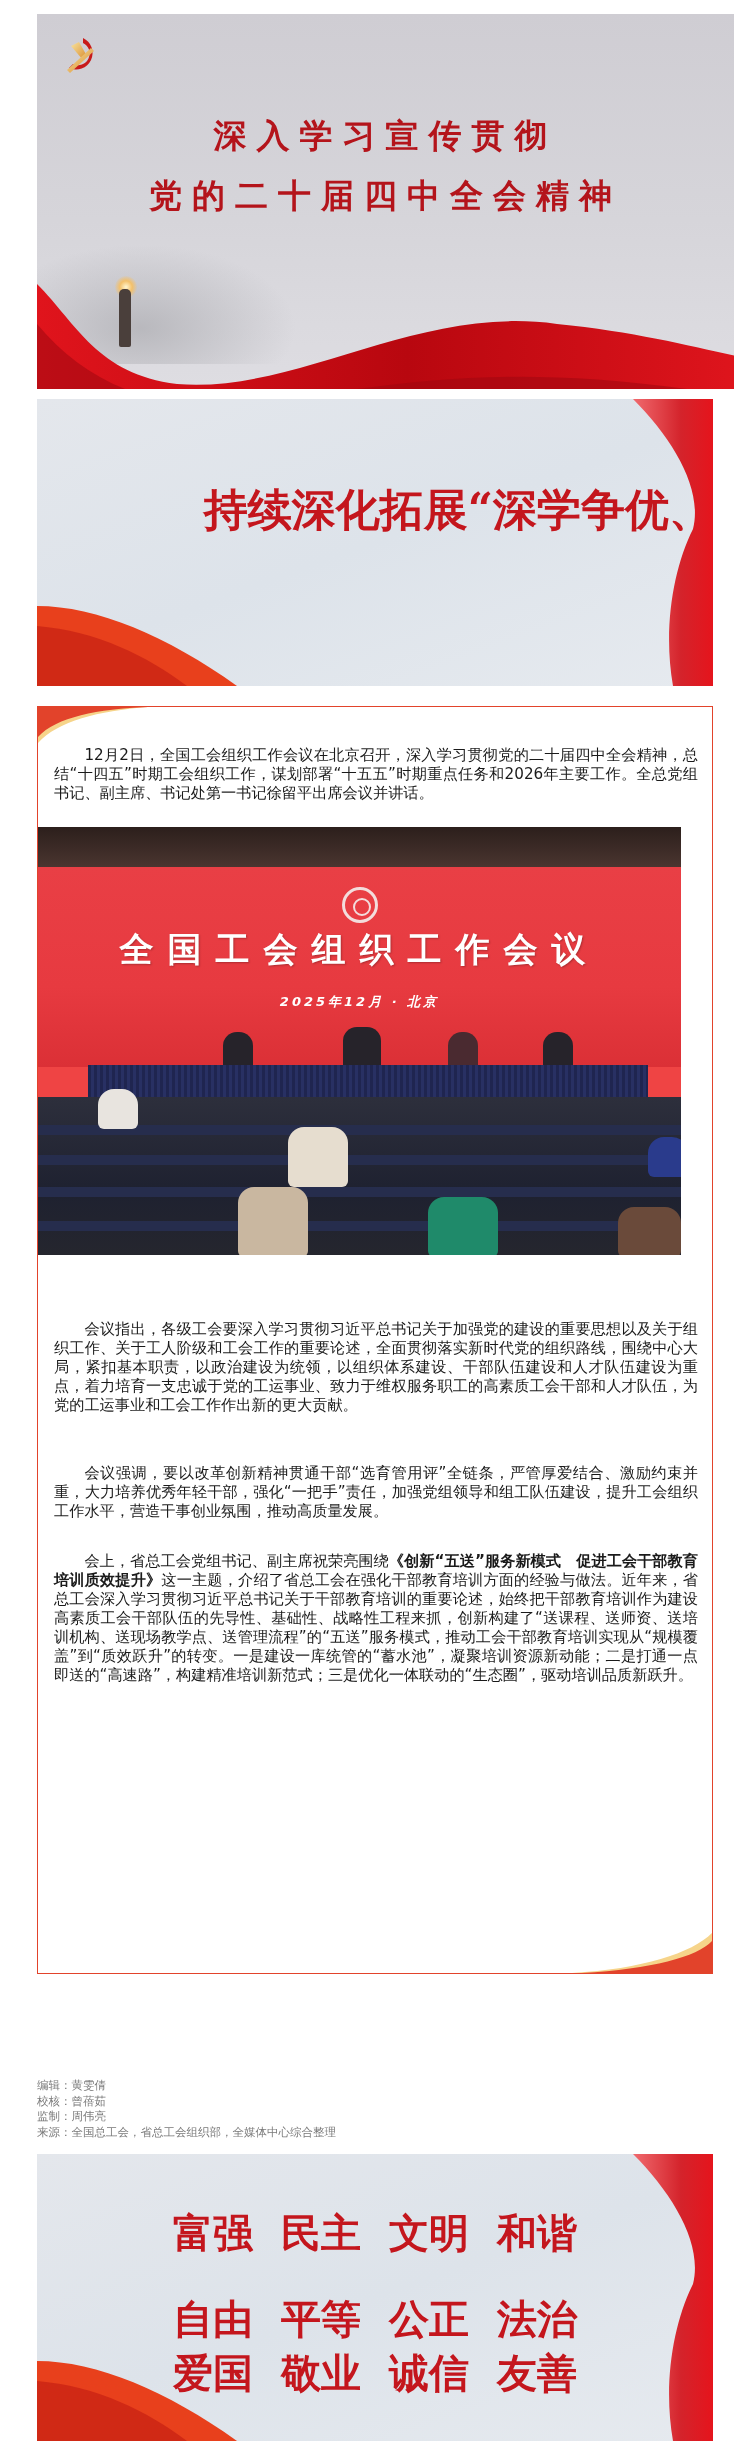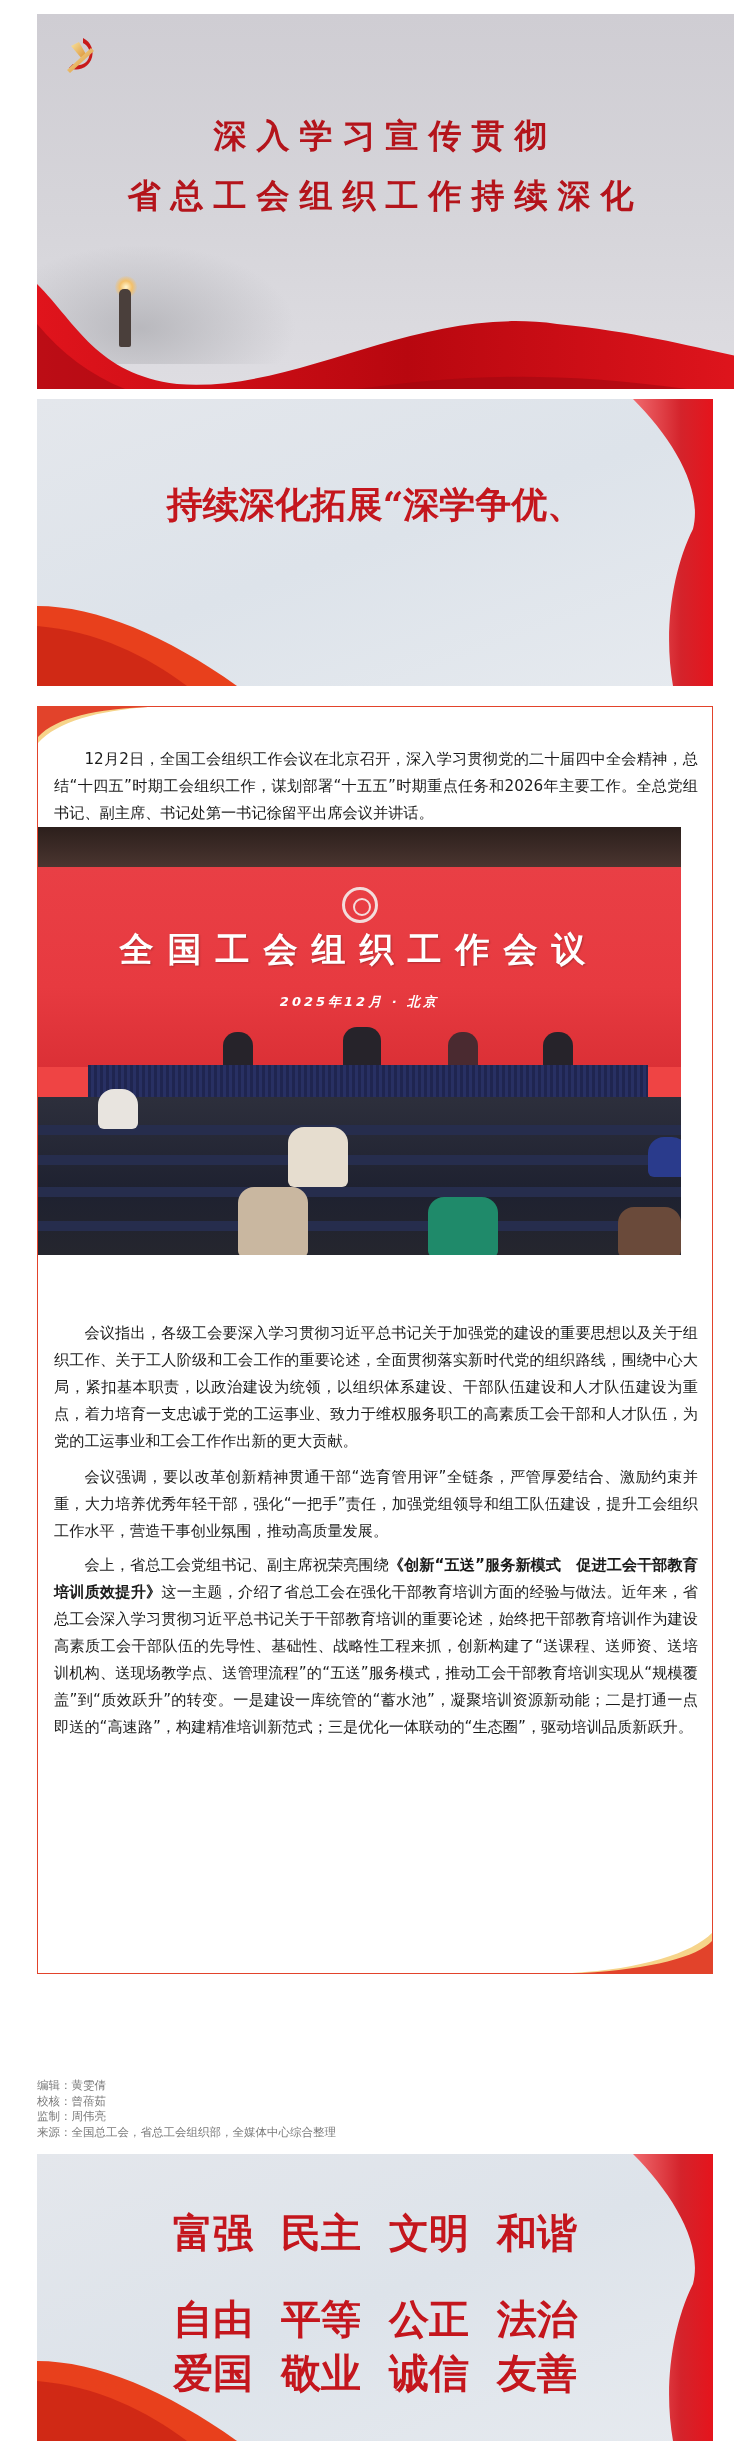--- a/index.html
+++ b/index.html
@@ -18,33 +18,33 @@
   .mountains { position:absolute; left:0; top:230px; width:260px; height:120px;
                background:radial-gradient(ellipse at 40% 70%, rgba(170,170,175,0.7), rgba(215,214,220,0) 70%); }
   .person-glow { position:absolute; left:78px; top:262px; width:22px; height:22px; border-radius:50%;
                  background:radial-gradient(circle,#fff6d0 0%,#f3c06a 40%,rgba(243,192,106,0) 75%); }
   .person { position:absolute; left:82px; top:275px; width:12px; height:58px; background:#4a3f3b; border-radius:5px 5px 2px 2px; }
   .ribbon1 { position:absolute; left:-40px; top:250px; width:780px; height:200px; }
 
   
   .banner2 { position:absolute; left:37px; top:399px; width:676px; height:287px;
              background:linear-gradient(160deg,#e4e7ec 0%,#dde3ea 50%,#e6eaef 100%); overflow:hidden; }
-  .b2-title { position:absolute; left:0; width:100%; text-align:center; color:#c4161d;
-              font-family:"DejaVu Serif","Liberation Serif",serif; font-weight:bold; font-size:36px; }
+  .b2-title { position:absolute; left:0; width:100%; text-align:right; color:#c4161d;
+              font-family:"DejaVu Serif","Liberation Serif",serif; font-weight:bold; font-size:44px; }
   .b2-l1 { top:82px; }
   .b2-l2 { top:152px; }
   .ribbon-right { position:absolute; right:0; top:0; width:110px; height:100%; }
   .ribbon-left { position:absolute; left:0; bottom:0; width:200px; height:80px; }
 
   
   .article { position:absolute; left:37px; top:706px; width:674px; height:1266px;
              border:1px solid #e2432b; background:#ffffff; overflow:hidden; }
   .corner-tl { position:absolute; left:0; top:0; width:110px; height:40px; }
   .corner-br { position:absolute; right:0; bottom:0; width:140px; height:40px; }
-  .para { position:absolute; left:16px; width:644px; font-size:15.2px; line-height:27px;
+  .para { position:absolute; left:16px; width:644px; font-size:15.2px; line-height:19px;
           color:#1a1a1a; text-indent:2em; text-align:justify; }
   .para b { font-weight:bold; }
   .p1 { top:24px; }
   .p2 { top:598px; }
   .p3 { top:742px; }
   .p4 { top:830px; }
   .p5 { top:1110px; }
 
   .photo { position:absolute; left:0; top:120px; width:643px; height:428px;
            background:#ef4444; overflow:hidden; }
@@ -89,21 +89,21 @@
       <linearGradient id="eg" x1="0" y1="0" x2="1" y2="1">
         <stop offset="0" stop-color="#f7e3a0"></stop>
           <stop offset="1" stop-color="#d98b2b"></stop>
       </linearGradient>
     </defs>
     <path d="M22 4 A16 16 0 1 1 8 34 L12 30 A11 11 0 1 0 22 9 Z" fill="#c81a1a"></path>
     <path d="M10 12 L18 8 L26 22 L22 26 Z" fill="url(#eg)"></path>
     <path d="M6 36 L30 14 L33 17 L9 39 Z" fill="url(#eg)"></path>
   </svg>
   <div class="b1-title b1-l1">深入学习宣传贯彻</div>
-  <div class="b1-title b1-l2">省总工会组织工作持续深化</div>
+  <div class="b1-title b1-l2">党的二十届四中全会精神</div>
   <div class="mountains"></div>
   <div class="person-glow"></div>
   <div class="person"></div>
   <svg class="ribbon1" viewBox="0 0 780 200" preserveAspectRatio="none">
     <defs>
       <linearGradient id="rg1" x1="0" y1="0" x2="1" y2="0">
         <stop offset="0" stop-color="#e0141c"></stop>
           <stop offset="0.5" stop-color="#b8070f"></stop>
           <stop offset="1" stop-color="#e3161e"></stop>
       </linearGradient>

